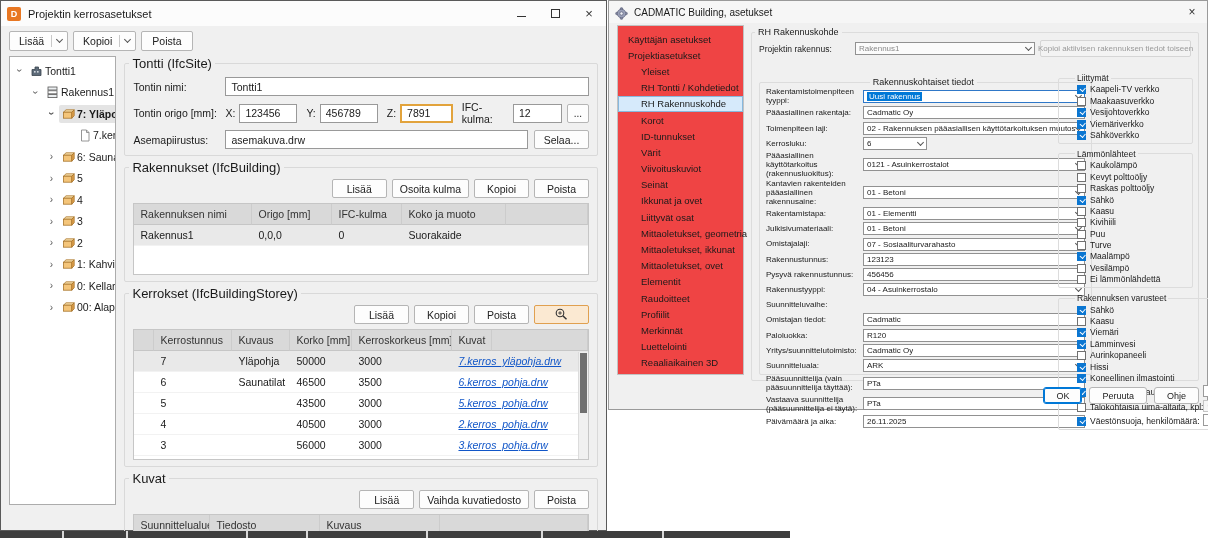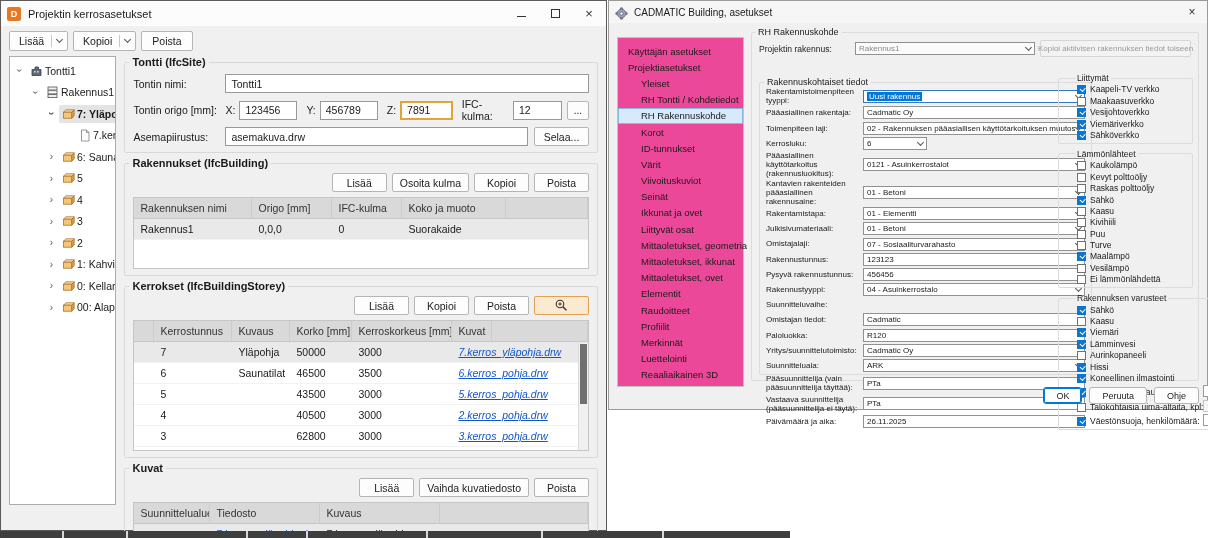--- a/index.html
+++ b/index.html
@@ -45,21 +45,21 @@
   .tree-row { height:21.5px; display:flex; align-items:center; font-size:10.5px; white-space:nowrap; }
   .tree-row .hl { display:flex; align-items:center; height:18px; padding:0 5px 0 1px; border-radius:2px; }
   .tree-row.sel .hl { background:#e4e4e4; }
   .tree-row.bold { font-weight:bold; }
   .expander { width:15px; font-size:10px; color:#5a5a5a; display:inline-flex; justify-content:center; flex-shrink:0;}
   .expander.open { transform:rotate(90deg); }
   .ticon { width:17px; display:inline-flex; justify-content:center; flex-shrink:0; }
 
   .lcontent { flex:1; margin-left:8px; }
   fieldset.group { border:1px solid #d9d9d9; border-radius:2px; margin:0 0 4px 0; padding:1px 8px 6px 8px; min-inline-size:0; }
-  fieldset.group legend { font-size:11px; padding:0 3px; margin-left:-4px;font-weight:bold; }
+  fieldset.group legend { font-size:13px; padding:0 3px; margin-left:-4px; }
   .frow { display:flex; align-items:center; margin-top:5px; }
   .flabel { width:92px; font-size:10.5px; flex-shrink:0; }
   .slabel { font-size:10.5px; margin-right:4px; }
   .tbox { background:#fff; border:1px solid #999; height:19px; display:flex; align-items:center;
           font-size:10.5px; padding:0 5px; white-space:nowrap; overflow:hidden; }
   .tbox.grow { flex:1; }
   .obox { border:2px solid #e2a33c; }
   .morebtn { width:24px; height:19px; margin-left:5px; padding:0; font-size:10px; }
   .browsebtn { width:55px; height:19px; margin-left:6px; padding:8px; }
 
@@ -82,38 +82,38 @@
   .dstrip i { position:absolute; top:0; bottom:0; width:2px; background:#d8d8d8; }
 
   
   .rwin { position:absolute; left:608px; top:0; width:600px; height:410px;
           background:#f0f0f0; border:1px solid #9a9a9a; }
   .rtitle { height:22px; display:flex; align-items:center; background:#f6f6f6; }
   .rtitle .t { font-size:10px; }
   .gearicon { width:13px; height:13px; margin:0 6px 0 6px; }
   .rtitle .wbtn { width:30px; font-size:12px; }
 
-  .sidebar { position:absolute; left:8px; top:36px; width:127px; height:350px; background:#ec4899;
+  .sidebar { position:absolute; left:8px; top:24px; width:127px; height:350px; background:#ef4444;
              border:1px solid #c2c2c2; padding-top:5px; }
   .side-item { height:16.2px; display:flex; align-items:center; font-size:9.5px; padding-left:9px;
                border:1px solid transparent; white-space:nowrap; }
   .side-item.lvl1 { padding-left:22px; }
   .side-item.sel { background:#d6eafb; border-color:#88b8dd; }
 
   .rmain { position:absolute; left:140px; top:26px; right:6px; bottom:28px; }
   .outergroup { position:absolute; inset:0; border:1px solid #dcdcdc; border-radius:2px; padding:1px 5px; }
   .outergroup > legend { font-size:9px; padding:0 3px; margin-left:-2px; }
   .prow { display:flex; align-items:center; margin:2px 2px 4px 2px; }
   .prowlabel { width:96px; font-size:8.5px; flex-shrink:0; }
   .copybtn { margin-left:auto; height:17px; width:151px; font-size:8px; color:#9a9a9a;
              background:#f3f3f3; border-color:#d5d5d5; padding:0 4px; }
 
   .fieldgroup { position:absolute; left:5px; top:40px; width:293px; bottom:5px;
                 border:1px solid #dcdcdc; border-radius:2px; padding:0 6px 2px 6px; }
-  .fieldgroup > legend { font-size:9px; padding:0 3px; margin-left:-2px; }
+  .fieldgroup > legend { font-size:9px; padding:0 3px; margin-left:-2px;text-align:center; }
   .rrow { display:flex; align-items:center; min-height:15.2px; }
   .rrow.tall { min-height:20.5px; }
   .rlabel { width:97px; font-size:8px; line-height:1.15; padding-right:4px; flex-shrink:0; }
   .rctrl { flex:1; display:flex; }
   .rbox { flex:1; background:#fff; border:1px solid #919191; height:13px; display:flex; align-items:center;
           font-size:8px; padding:0 3px; white-space:nowrap; overflow:hidden; }
   .rbox .val { overflow:hidden; white-space:nowrap; }
   .rbox .cv { width:5px; height:5px; margin-left:auto; margin-top:-2px; }
   .rbox.selc { border-color:#2f78c8; }
   .rbox.selc .val { background:#0078d7; color:#fff; padding:0 2px; }
@@ -469,21 +469,21 @@
               <div class="t-cell" style="width: 100px;">3000</div>
               <div class="t-cell">
                 <span class="link it">2.kerros_pohja.drw</span>
               </div>
               <div class="t-cell t-fill"></div>
             </div>
             <div class="t-row">
               <div class="t-cell" style="width: 20px;"></div>
               <div class="t-cell" style="width: 78px;">3</div>
               <div class="t-cell" style="width: 58px;"></div>
-              <div class="t-cell" style="width: 62px;">62800</div>
+              <div class="t-cell" style="width: 62px;">56000</div>
               <div class="t-cell" style="width: 100px;">3000</div>
               <div class="t-cell">
                 <span class="link it">3.kerros_pohja.drw</span>
               </div>
               <div class="t-cell t-fill"></div>
             </div>
             <div class="scrollv">
               <div class="thumb"></div>
             </div>
           </div>

